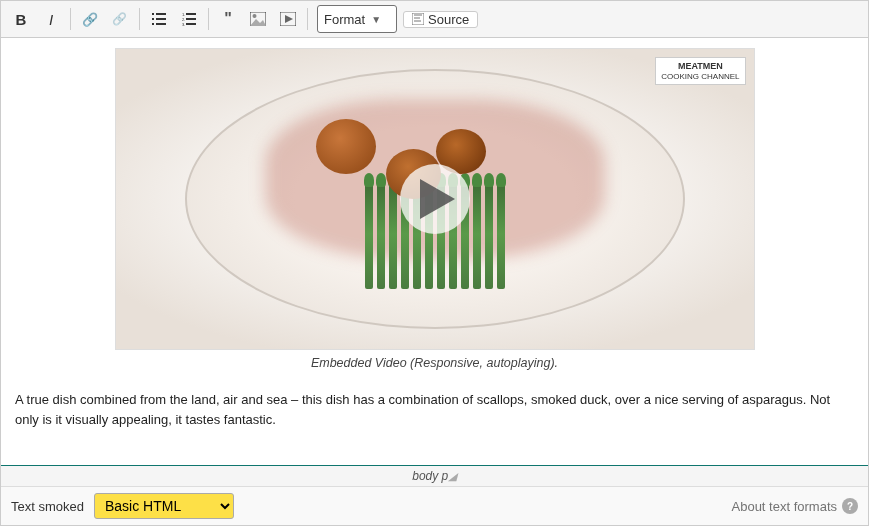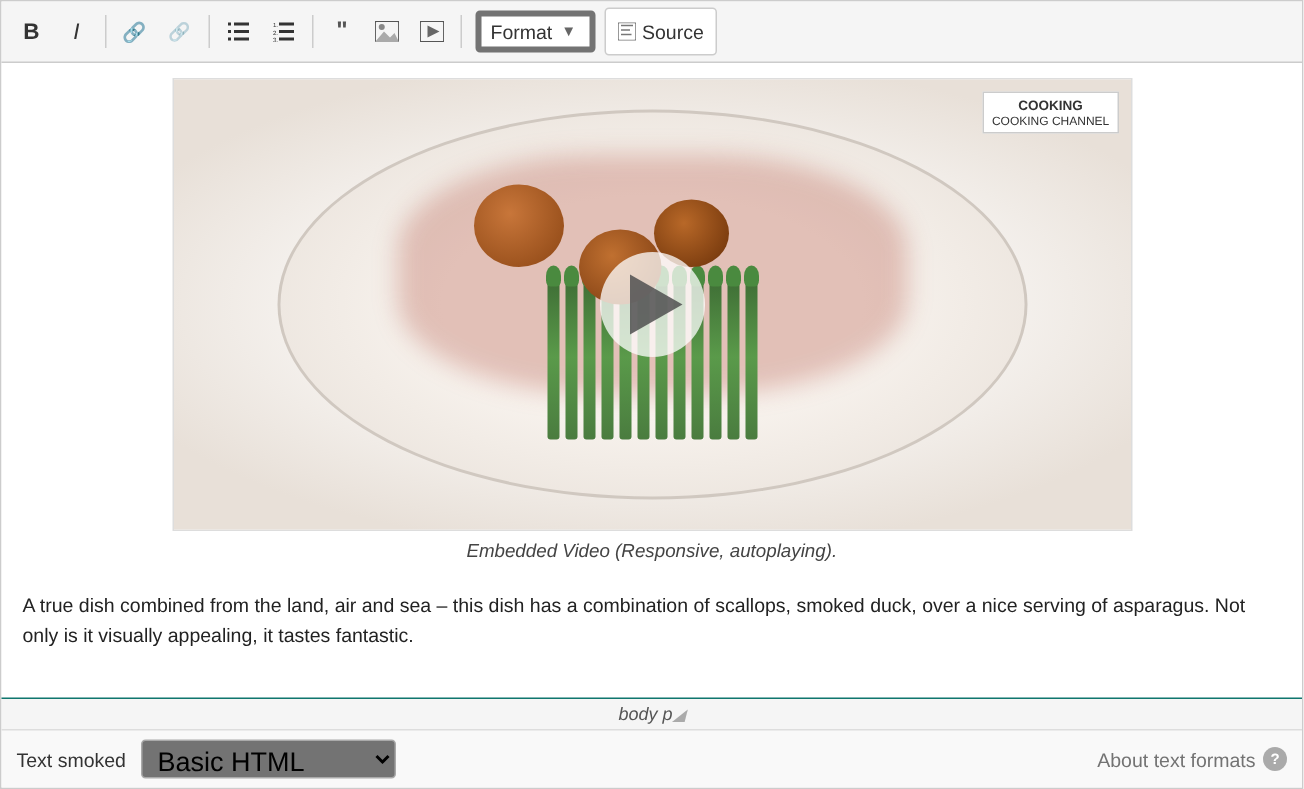--- a/index.html
+++ b/index.html
@@ -51,21 +51,21 @@
     .toolbar-separator {
       width: 1px;
       height: 22px;
       background: #ccc;
       margin: 0 3px;
     }
 
     .format-dropdown {
       display: inline-flex;
       align-items: center;
-      border: 4px solid #737373;
+      border: 1px solid #737373;
       background: #fff;
       border-radius: 3px;
       padding: 2px 6px;
       cursor: pointer;
       height: 28px;
       min-width: 80px;
       font-size: 13px;
       color: #333;
       margin-left: 4px;
     }
@@ -77,21 +77,21 @@
 
     .source-btn {
       display: inline-flex;
       align-items: center;
       gap: 4px;
       border: 1px solid #ccc;
       background: #fff;
       border-radius: 3px;
       padding: 2px 8px;
       cursor: pointer;
-      height: 32px;
+      height: 17px;
       font-size: 13px;
       color: #333;
       margin-left: 4px;
     }
 
     
     .editor-area {
       flex: 1;
       overflow-y: auto;
       padding: 10px 12px;
@@ -303,23 +303,23 @@
     }
 
     .format-select-wrapper {
       display: inline-flex;
       align-items: center;
       gap: 4px;
     }
 
     .format-select {
       border: 1px solid #aaa;
-      background: #737373;
+      background: #fde047;
       padding: 3px 6px;
-      font-size: 18px;
+      font-size: 14px;
       border-radius: 3px;
       cursor: pointer;
       height: 26px;
     }
 
     .about-link {
       color: #737373;
       font-size: 13px;
       cursor: pointer;
       text-decoration: none;
@@ -430,21 +430,21 @@
             <div class="asparagus-stalk"></div>
             <div class="asparagus-stalk"></div>
             <div class="asparagus-stalk"></div>
           </div>
 
           <div class="food-piece food-piece-1"></div>
           <div class="food-piece food-piece-2"></div>
           <div class="food-piece food-piece-3"></div>
 
           <div class="watermark">
-            <div>COOKING</div>
+            <div>MEATMEN</div>
             <div style="font-weight:normal; font-size:8px;">COOKING CHANNEL</div>
           </div>
 
           <div class="play-overlay">
             <div class="play-triangle"></div>
           </div>
         </div>
       </div>
       <div class="video-caption">Embedded Video (Responsive, autoplaying).</div>
     </div>

